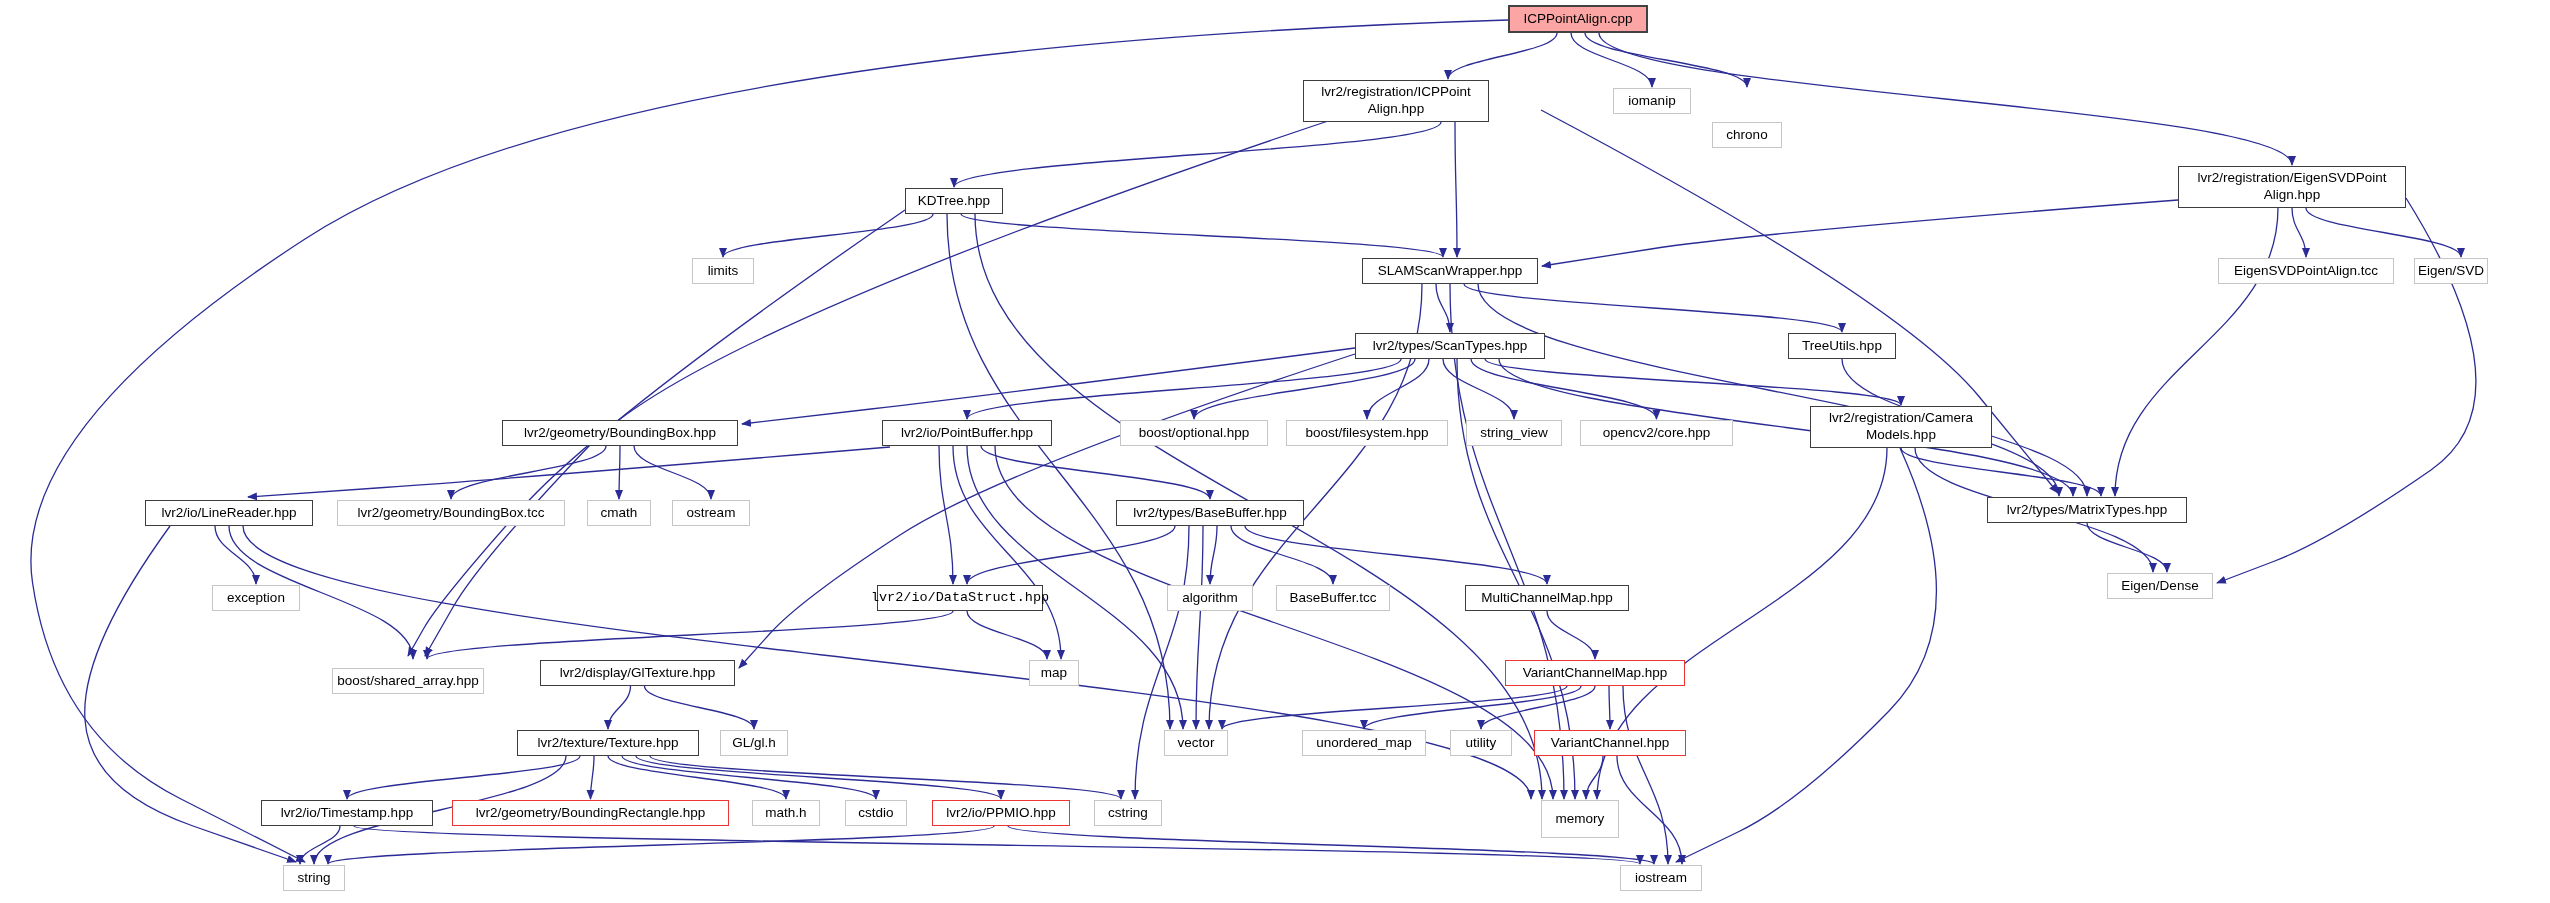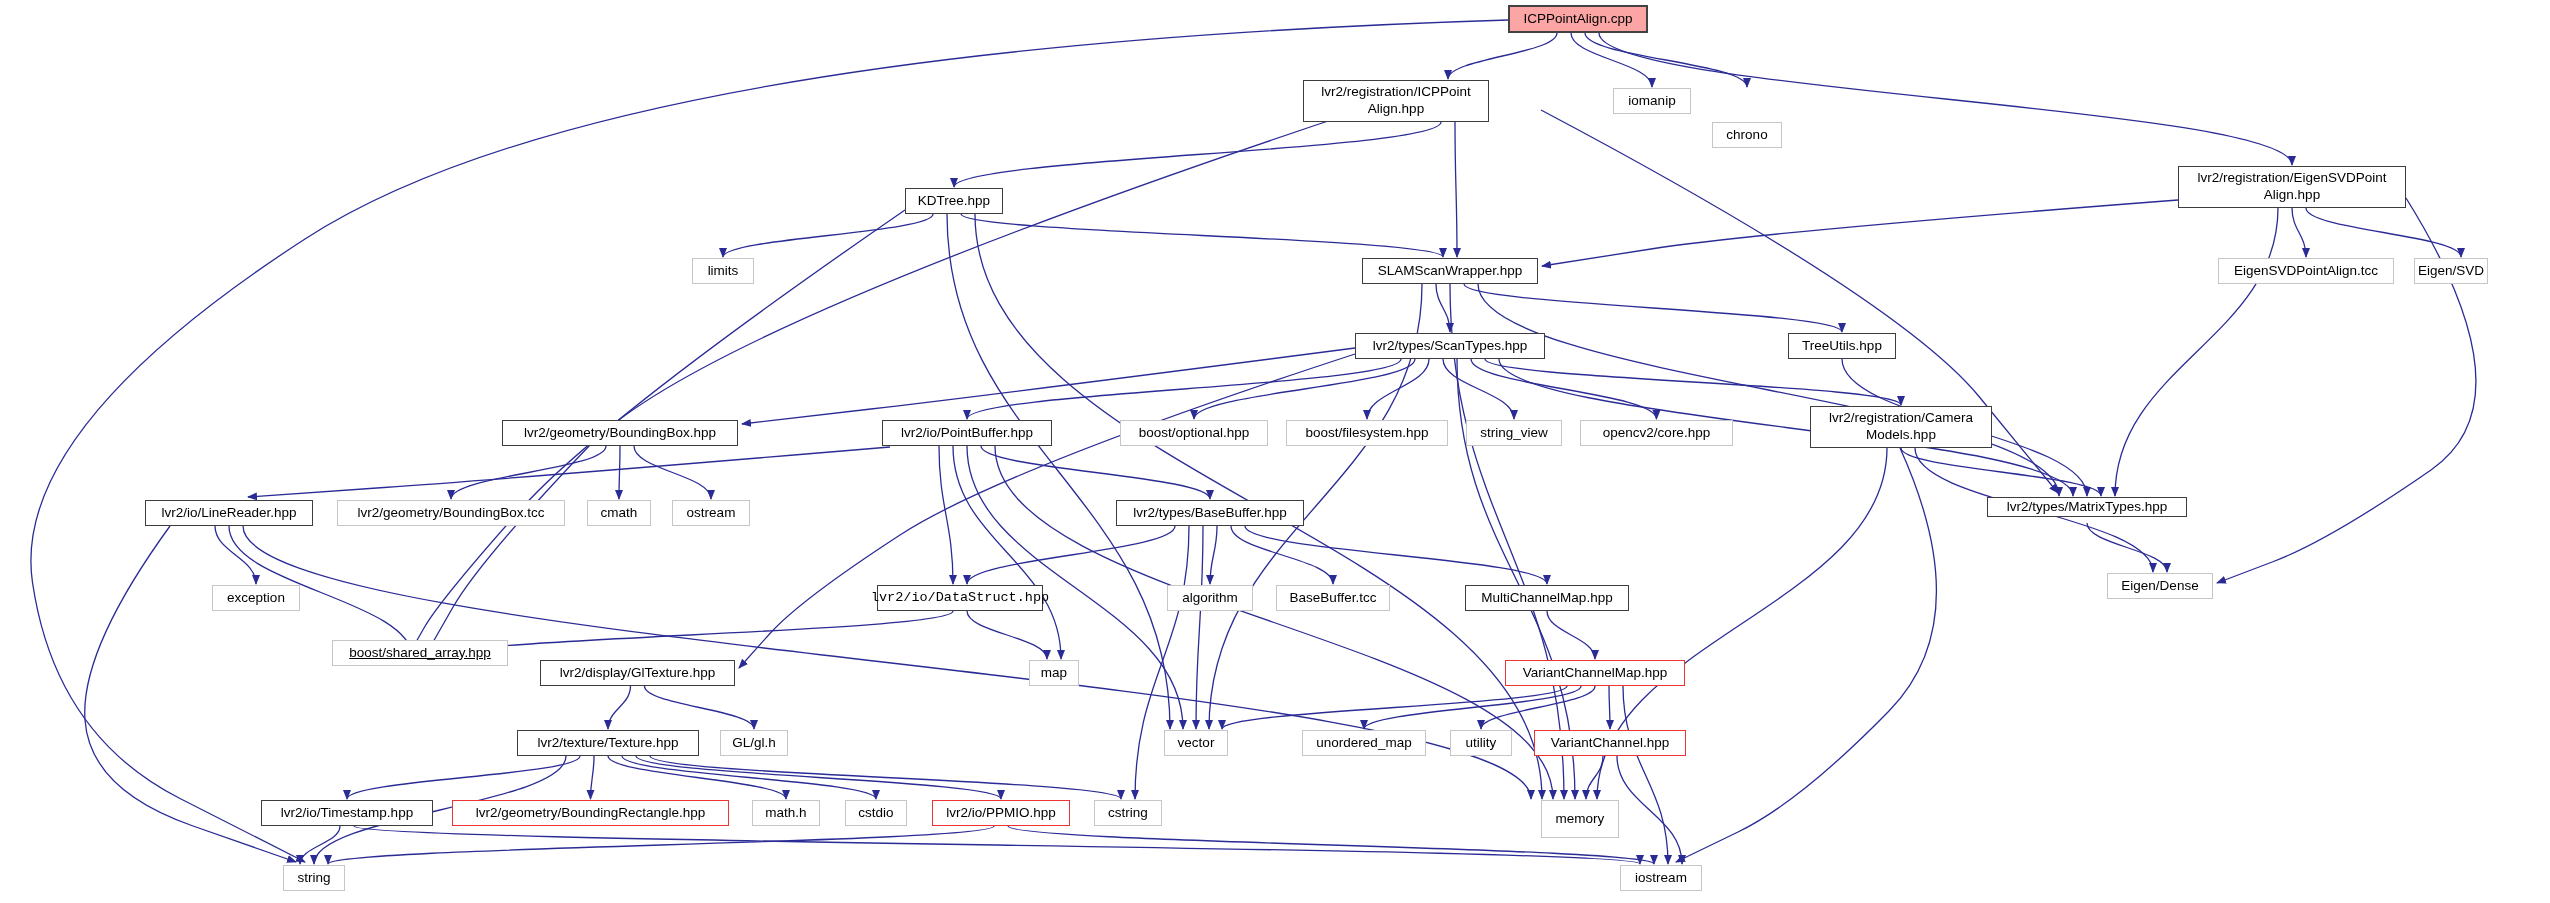--- a/index.html
+++ b/index.html
@@ -144,28 +144,28 @@
     <div class="node external" style="left: 1286px; top: 420px; width: 162px; height: 26px;">boost/filesystem.hpp</div>
     <div class="node external" style="left: 1466px; top: 420px; width: 96px; height: 26px;">string_view</div>
     <div class="node external" style="left: 1580px; top: 420px; width: 153px; height: 26px;">opencv2/core.hpp</div>
     <div class="node internal" style="left: 1810px; top: 406px; width: 182px; height: 42px;">lvr2/registration/Camera
 Models.hpp</div>
     <div class="node internal" style="left: 145px; top: 500px; width: 168px; height: 26px;">lvr2/io/LineReader.hpp</div>
     <div class="node external" style="left: 337px; top: 500px; width: 228px; height: 26px;">lvr2/geometry/BoundingBox.tcc</div>
     <div class="node external" style="left: 587px; top: 500px; width: 64px; height: 26px;">cmath</div>
     <div class="node external" style="left: 672px; top: 500px; width: 78px; height: 26px;">ostream</div>
     <div class="node internal" style="left: 1116px; top: 500px; width: 188px; height: 26px;">lvr2/types/BaseBuffer.hpp</div>
-    <div class="node internal" style="left: 1987px; top: 497px; width: 200px; height: 20px;">lvr2/types/MatrixTypes.hpp</div>
+    <div class="node internal" style="left: 1987px; top: 497px; width: 200px; height: 26px;">lvr2/types/MatrixTypes.hpp</div>
     <div class="node external" style="left: 212px; top: 585px; width: 88px; height: 26px;">exception</div>
     <div class="node internal" style="left: 877px; top: 585px; width: 166px; height: 26px; font-family: Liberation Mono, monospace;">lvr2/io/DataStruct.hpp</div>
     <div class="node external" style="left: 1167px; top: 585px; width: 86px; height: 26px;">algorithm</div>
     <div class="node external" style="left: 1276px; top: 585px; width: 114px; height: 26px;">BaseBuffer.tcc</div>
     <div class="node internal" style="left: 1465px; top: 585px; width: 164px; height: 26px;">MultiChannelMap.hpp</div>
     <div class="node external" style="left: 2107px; top: 573px; width: 106px; height: 26px;">Eigen/Dense</div>
-    <div class="node external" style="left: 332px; top: 640px; width: 176px; height: 26px; text-decoration: underline;">boost/shared_array.hpp</div>
+    <div class="node external" style="left: 332px; top: 668px; width: 152px; height: 26px;">boost/shared_array.hpp</div>
     <div class="node internal" style="left: 540px; top: 660px; width: 195px; height: 26px;">lvr2/display/GlTexture.hpp</div>
     <div class="node external" style="left: 1029px; top: 660px; width: 50px; height: 26px;">map</div>
     <div class="node red" style="left: 1505px; top: 660px; width: 180px; height: 26px;">VariantChannelMap.hpp</div>
     <div class="node internal" style="left: 517px; top: 730px; width: 182px; height: 26px;">lvr2/texture/Texture.hpp</div>
     <div class="node external" style="left: 720px; top: 730px; width: 68px; height: 26px;">GL/gl.h</div>
     <div class="node external" style="left: 1164px; top: 730px; width: 64px; height: 26px;">vector</div>
     <div class="node external" style="left: 1302px; top: 730px; width: 124px; height: 26px;">unordered_map</div>
     <div class="node external" style="left: 1450px; top: 730px; width: 62px; height: 26px;">utility</div>
     <div class="node red" style="left: 1534px; top: 730px; width: 152px; height: 26px;">VariantChannel.hpp</div>
     <div class="node internal" style="left: 261px; top: 800px; width: 172px; height: 26px;">lvr2/io/Timestamp.hpp</div>

